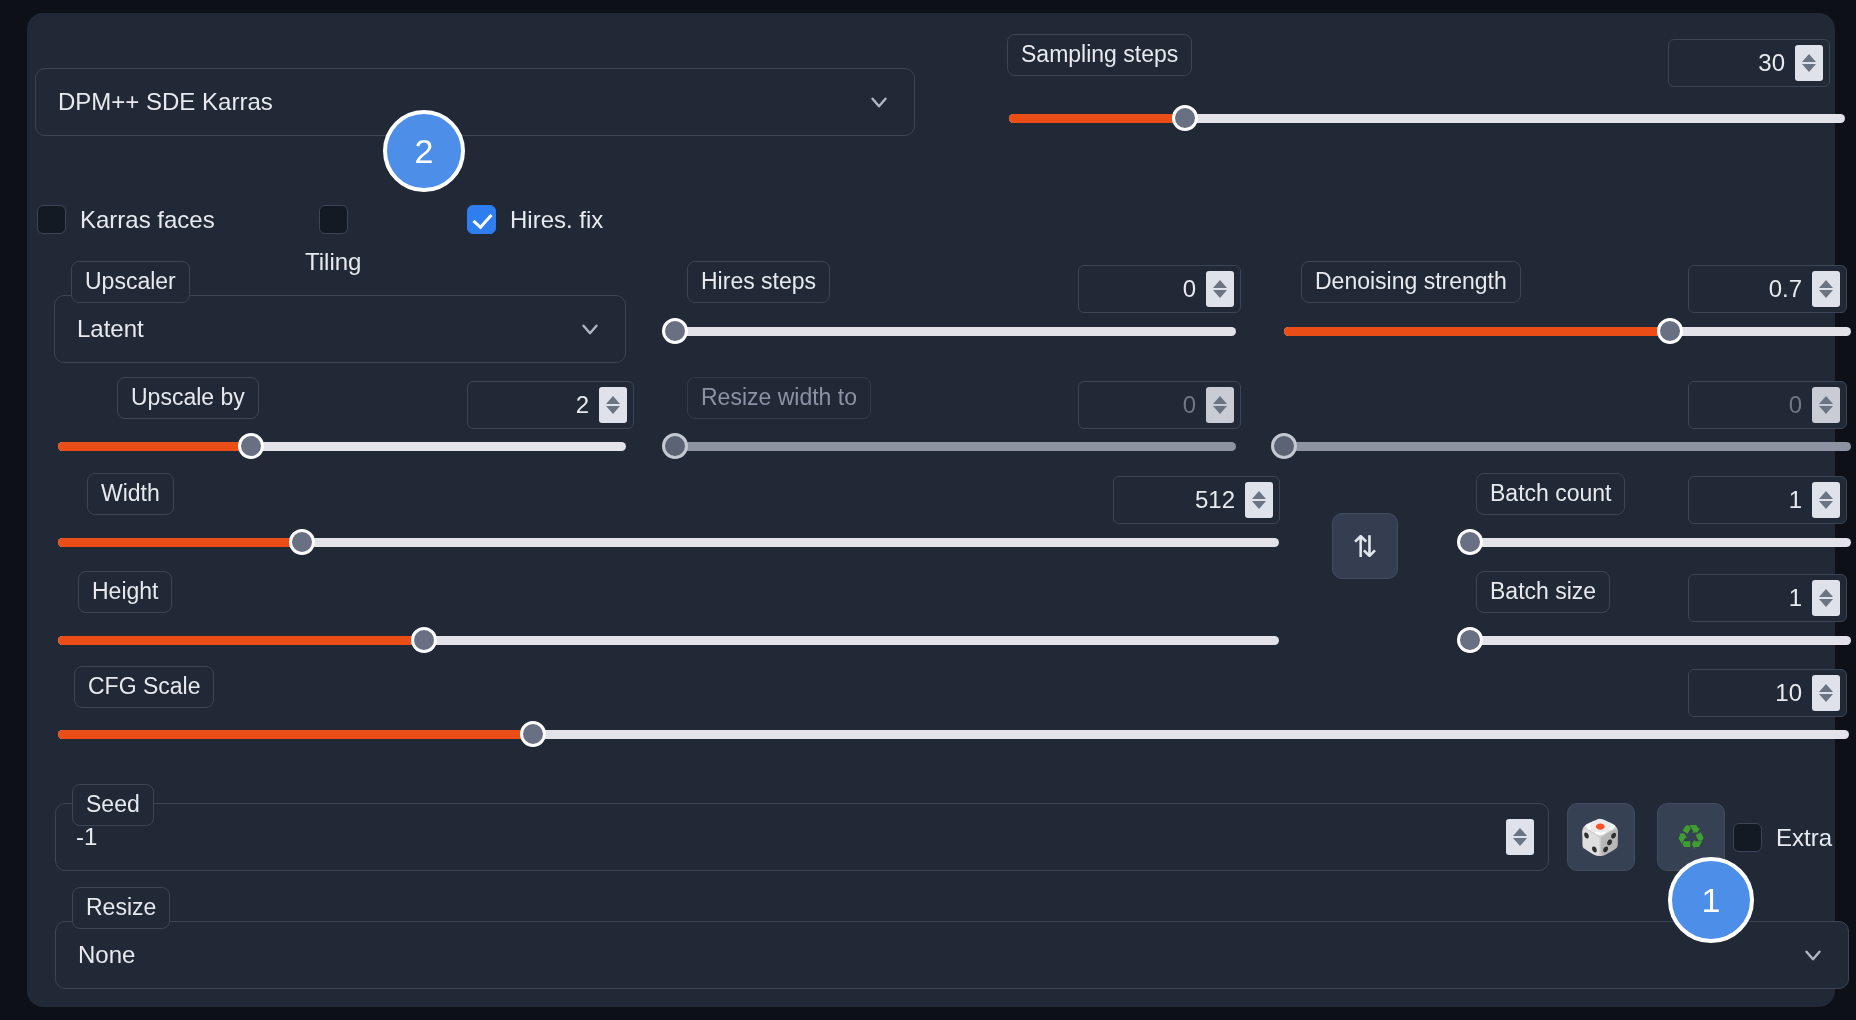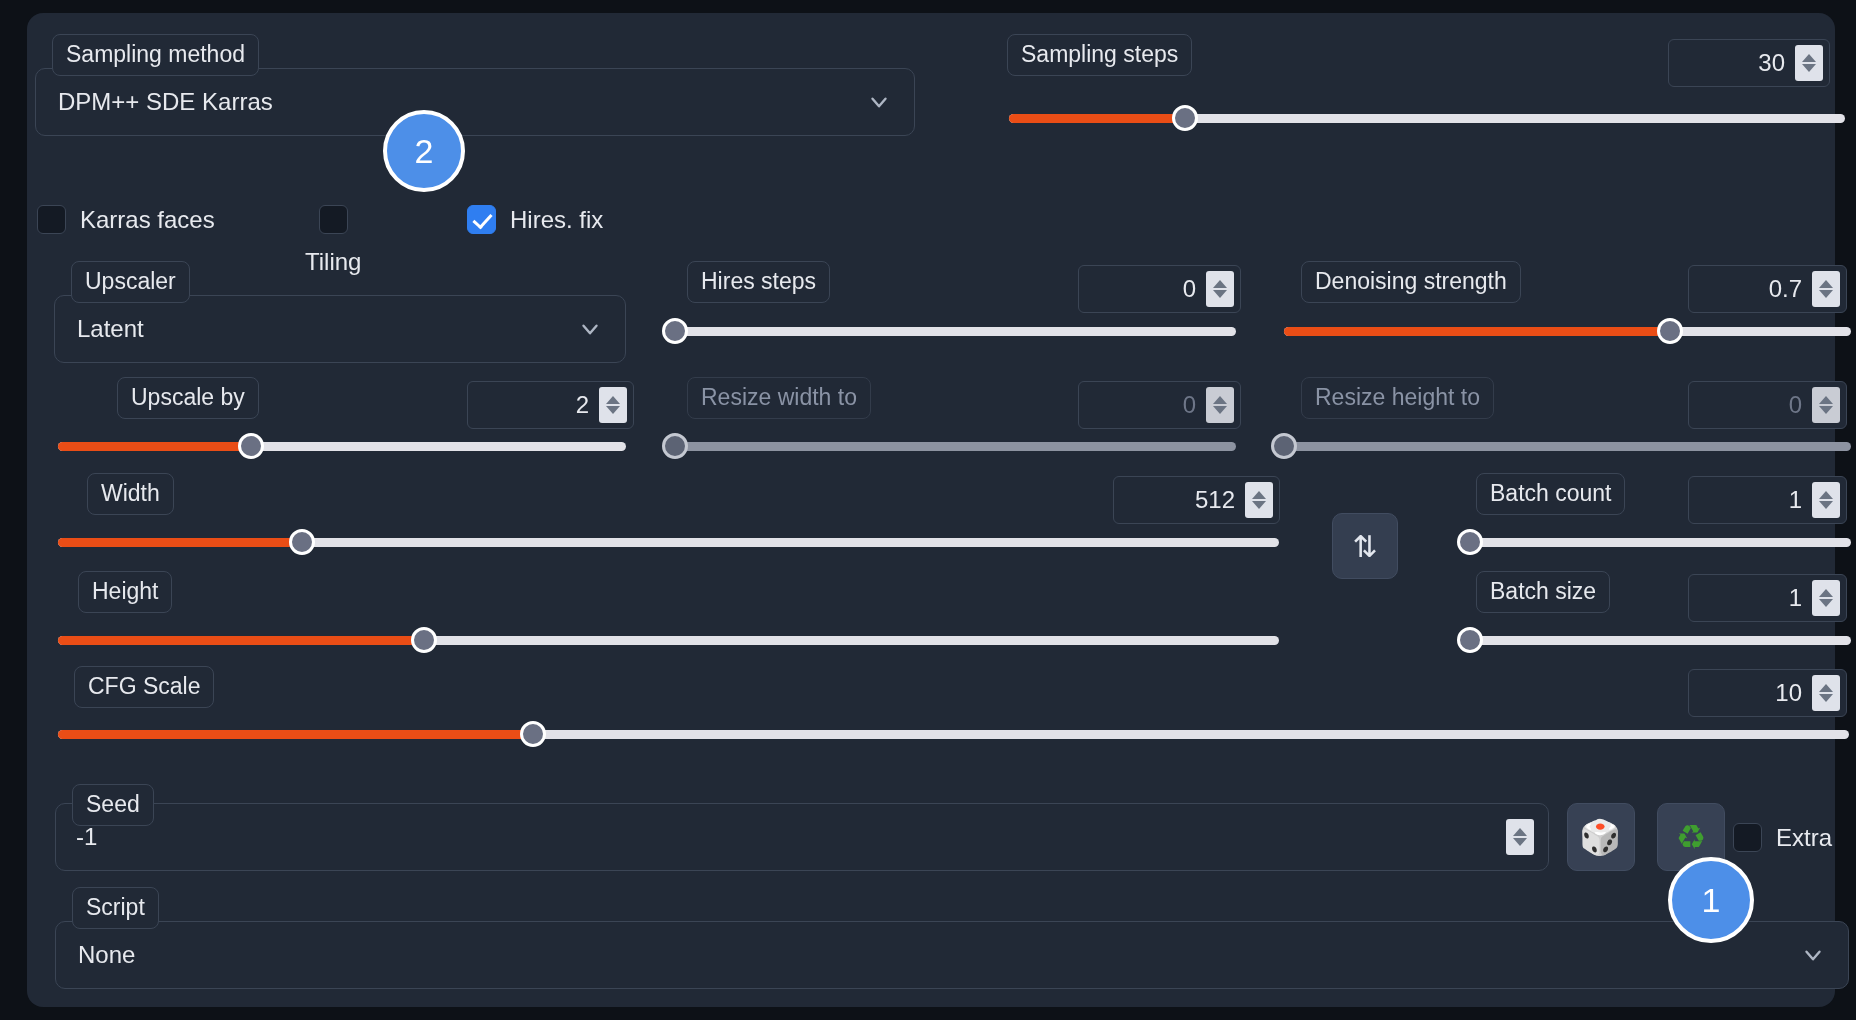--- a/index.html
+++ b/index.html
@@ -187,23 +187,20 @@
     z-index: 40;
   }
 
   .abs { position: absolute; }
 </style>
 </head>
 <body>
 
 <div class="panel">
 
-  <div class="abs" style="left:25px; top:21px;">
-    <span class="chip">Sampling method</span>
-  </div>
   <div class="abs" style="left:8px; top:55px; width:880px;">
     <div class="dropdown">
       <span class="value">DPM++ SDE Karras</span>
       <span class="chev">
         <svg viewBox="0 0 24 24" fill="none" stroke="currentColor" stroke-width="2.2" stroke-linecap="round" stroke-linejoin="round">
             <polyline points="6 9 12 16 18 9"></polyline>
           </svg>
       </span>
     </div>
   </div>
@@ -317,23 +314,20 @@
           <span class="up"></span>
           <span class="dn"></span>
         </span>
     </div>
   </div>
   <div class="abs slider dim" style="left:648px; top:420px; width:561px;">
     <div class="track"></div>
     <div class="thumb" style="left:0%"></div>
   </div>
 
-  <div class="abs" style="left:1274px; top:364px;">
-    <span class="chip dim">Resize height to</span>
-  </div>
   <div class="abs" style="left:1661px; top:368px; width:159px;">
     <div class="numbox dim">
       <span class="nval">0</span>
       <span class="spin">
           <span class="up"></span>
           <span class="dn"></span>
         </span>
     </div>
   </div>
   <div class="abs slider dim" style="left:1257px; top:420px; width:567px;">
@@ -449,21 +443,21 @@
     <div class="iconbtn">
       <span style="color:#3f9e2f;">♻</span>
     </div>
   </div>
   <div class="abs cbrow" style="left:1706px; top:810px;">
     <span class="cbox"></span>
     <span class="cblabel">Extra</span>
   </div>
 
   <div class="abs" style="left:45px; top:874px;">
-    <span class="chip">Script</span>
+    <span class="chip">Resize</span>
   </div>
   <div class="abs" style="left:28px; top:908px; width:1794px;">
     <div class="dropdown">
       <span class="value">None</span>
       <span class="chev">
         <svg viewBox="0 0 24 24" fill="none" stroke="currentColor" stroke-width="2.2" stroke-linecap="round" stroke-linejoin="round">
             <polyline points="6 9 12 16 18 9"></polyline>
           </svg>
       </span>
     </div>

